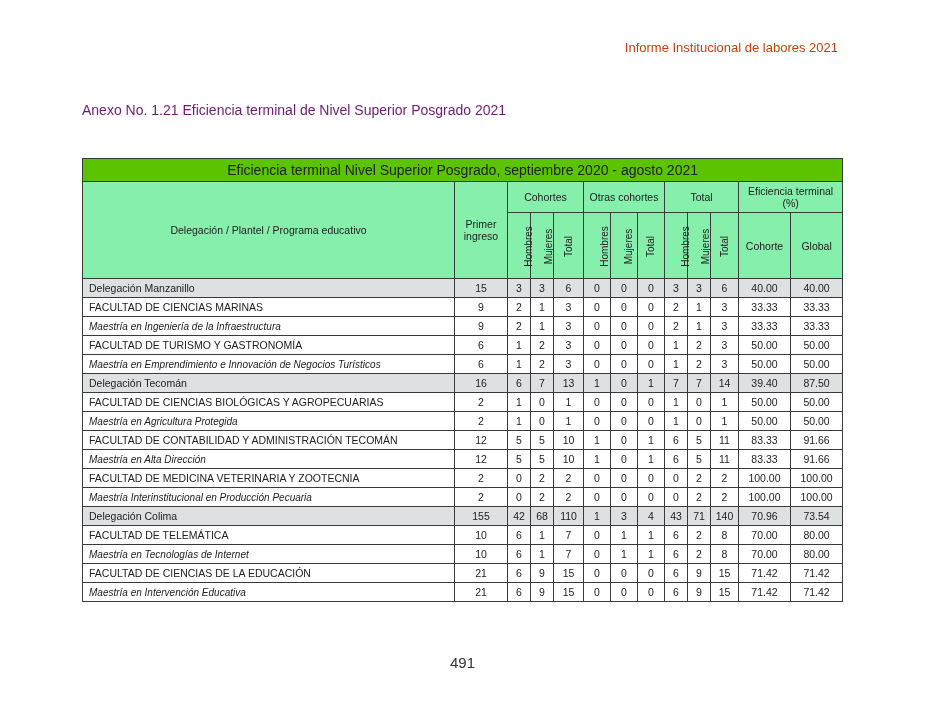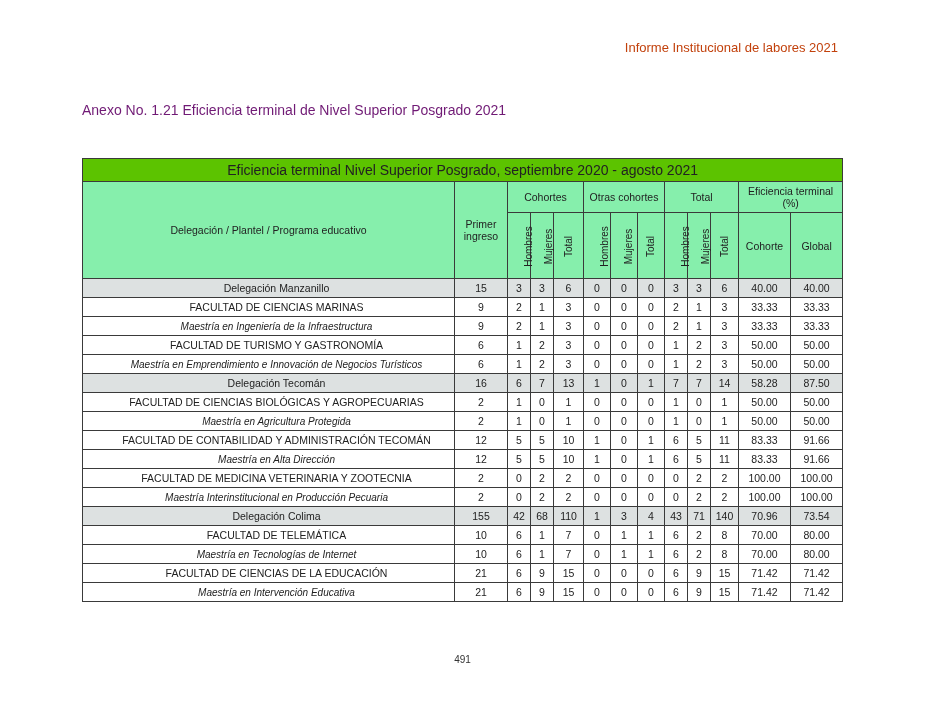--- a/index.html
+++ b/index.html
@@ -1,32 +1,32 @@
 <!DOCTYPE html>
 <html><head>
   <meta charset="utf-8">
   <style>
     html, body { margin: 0; padding: 0; background: #ffffff; }
     body { width: 925px; height: 715px; position: relative; overflow: hidden;
            font-family: "Liberation Sans", "DejaVu Sans", sans-serif; color: #222; }
     .running-head { position: absolute; top: 40px; right: 87px; font-size: 13px; color: #c2410c; }
     .caption { position: absolute; top: 101px; left: 82px; font-size: 14px; line-height: 19px; color: #701a75; }
-    .page-number { position: absolute; top: 654px; left: 0; width: 925px; text-align: center; font-size: 10px; color: #333; }
+    .page-number { position: absolute; top: 654px; left: 0; width: 925px; text-align: center; font-size: 15px; color: #333; }
 
     table.eff { position: absolute; top: 158px; left: 82px; width: 760px;
                 border-collapse: collapse; font-size: 10.5px; table-layout: fixed; }
     table.eff td, table.eff th { border: 1px solid #3a3a3a; padding: 0; text-align: center;
                                  font-weight: normal; color: #222; }
     .title-row th { background: #5cc300; color: #f2ffe0; height: 22px; font-size: 14px; }
     .hdr th { background: #86efac; }
     .hdr-group { height: 31px; }
     .hdr-sub { height: 66px; }
     .vert { display: inline-block; transform: rotate(-90deg); white-space: nowrap; font-size: 10px; }
     tbody td { height: 18px; }
-    tbody td.name { text-align: center; padding-left: 16px; white-space: nowrap; overflow: hidden; }
+    tbody td.name { text-align: left; padding-left: 6px; white-space: nowrap; overflow: hidden; }
     tr.delegacion td { background: #dde1e1; }
     tr.programa td.name { font-style: italic; font-size: 10px; }
     tr.facultad td.name { text-transform: none; }
   </style>
 </head>
 <body>
 
 <div class="running-head">Informe Institucional de labores 2021</div>
 
 <div class="caption">
@@ -156,21 +156,21 @@
         <td>16</td>
         <td>6</td>
         <td>7</td>
         <td>13</td>
         <td>1</td>
         <td>0</td>
         <td>1</td>
         <td>7</td>
         <td>7</td>
         <td>14</td>
-        <td>58.28</td>
+        <td>39.40</td>
         <td>87.50</td>
       </tr>
       <tr class="facultad">
         <td class="name">FACULTAD DE CIENCIAS BIOLÓGICAS Y AGROPECUARIAS</td>
         <td>2</td>
         <td>1</td>
         <td>0</td>
         <td>1</td>
         <td>0</td>
         <td>0</td>

